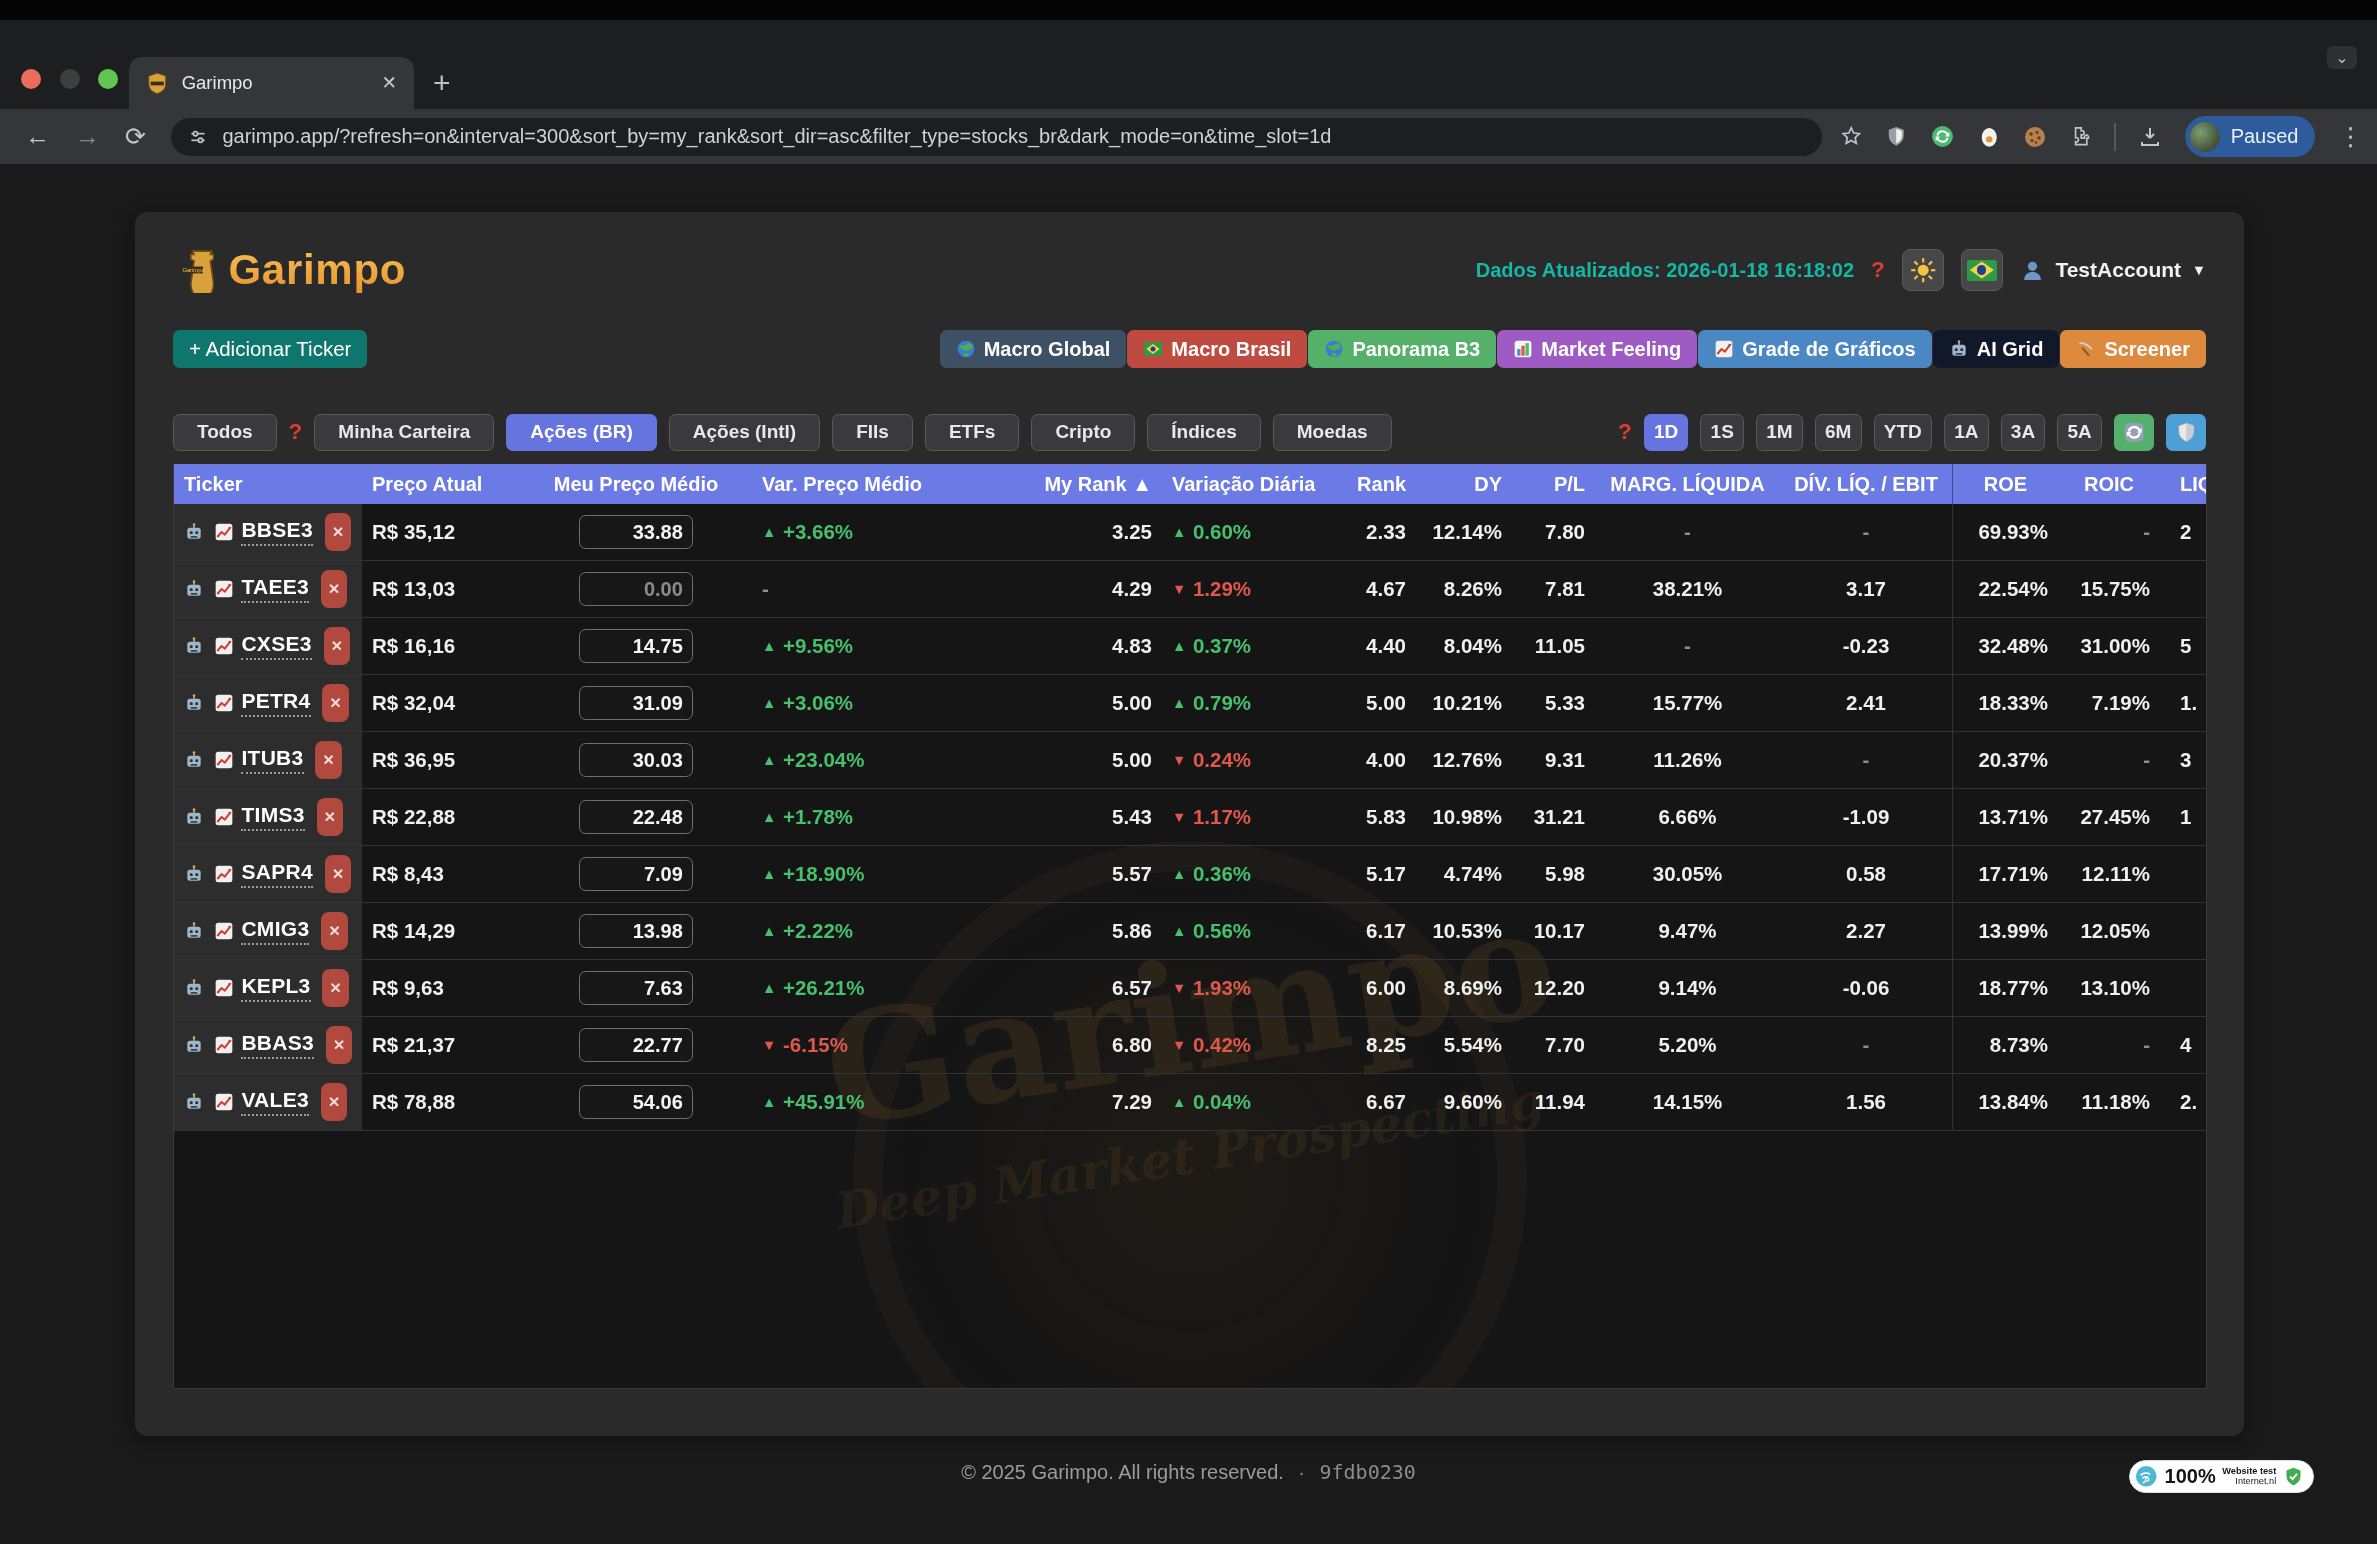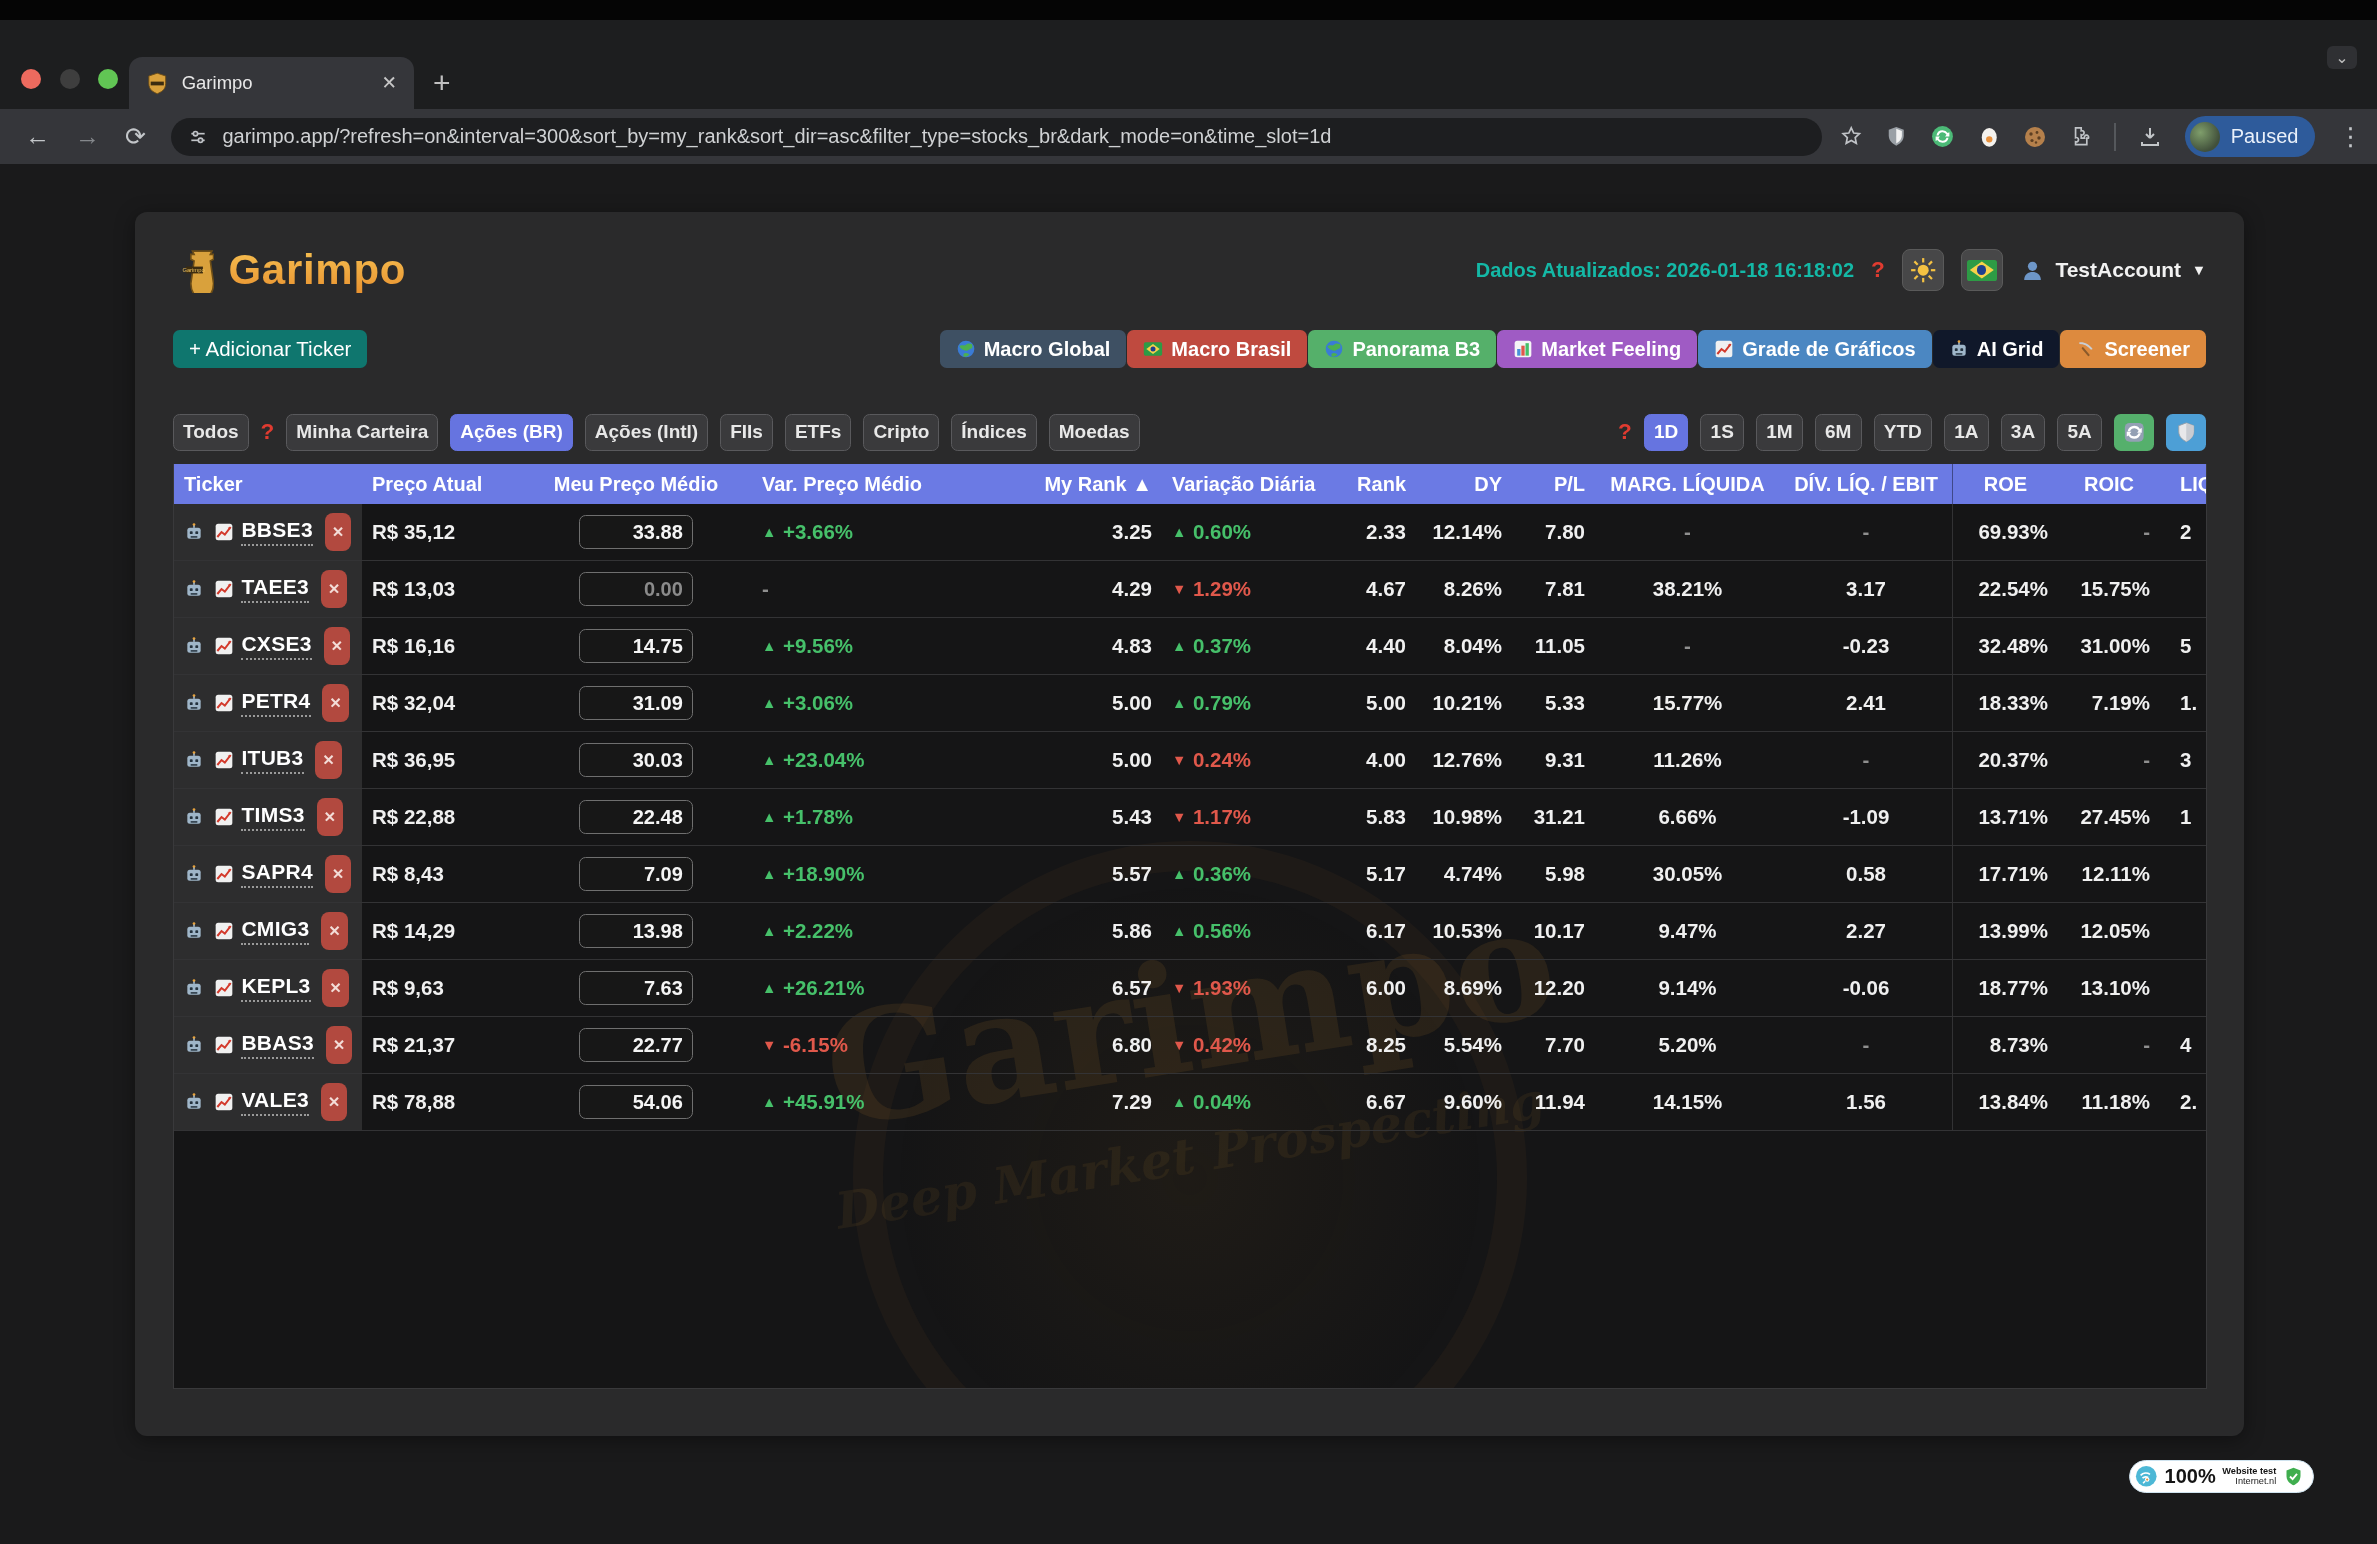--- a/index.html
+++ b/index.html
@@ -65,21 +65,21 @@
   .btn{ height:38px; border-radius:6.6px; display:inline-flex; align-items:center; justify-content:center;
         padding:0 16px; font-size:20px; font-weight:700; color:#fff; gap:8px;}
   .btn .bicon{ display:inline-flex; width:20px; height:20px;}
   .add-ticker{ background:#0f766e; font-weight:400; font-size:20.5px;}
   .navbtns{ display:flex; gap:1px;}
 
   .filters-row{ margin-top:45px; height:38px; display:flex; align-items:center; justify-content:space-between;}
   .fgroup{ display:flex; align-items:center; gap:12px;}
   .chip{ height:37px; border-radius:6.6px; background:#3a3a3c; border:1.3px solid #59595c;
          color:#e8e8e8; font-size:19px; font-weight:700; display:inline-flex; align-items:center;
-         justify-content:center; padding:0 9px;}
+         justify-content:center; padding:0 23px;}
   .chip.active{ background:#6674e0; border-color:#6674e0; color:#fff;}
   .chip.sq{ min-width:42px; padding:0 9.2px;}
   .iconbtn{ width:40px; height:37px; border-radius:6.6px; display:flex; align-items:center; justify-content:center;}
   .iconbtn.green{ background:#55b06c;} .iconbtn.blue{ background:#4d9fd6;}
 
   
   .table{ margin-top:13.2px; width:2034px; height:925px; border:1.3px solid #39393b; border-top:none;
           overflow:hidden; position:relative;}
   .gridrow{ display:grid;
      grid-template-columns:188px 188px 172px 225px 215px 168px 86px 96px 83px 185px 172px 106px 102px 165px;}
@@ -1074,20 +1074,25 @@
               </div>
               <div class="td aliq">
                 <span>2.</span>
               </div>
             </div>
           </div>
       </div>
 
     </div>
 
+    <div class="footer">
+      <span class="copy">© 2025 Garimpo. All rights reserved.</span>
+      <span class="dot">·</span>
+      <span class="build">9fdb0230</span>
+    </div>
 
     <div class="seal">
       <span class="ticon" id="seal-wifi">
           <svg width="22.5" height="22.5" viewBox="0 0 24 24">
             <circle cx="12" cy="12" r="11" fill="#4db8d6"></circle>
             <path d="M6 11a8 8 0 0 1 10-1M8 14a5 5 0 0 1 6-.6" stroke="#fff" stroke-width="1.8" fill="none"></path>
             <circle cx="13" cy="15.5" r="2.4" fill="#fff"></circle>
             <circle cx="13" cy="15.5" r="1.2" fill="#e8913d"></circle>
             <line x1="10.8" y1="17.2" x2="8.6" y2="19.4" stroke="#fff" stroke-width="1.6"></line>
           </svg>

